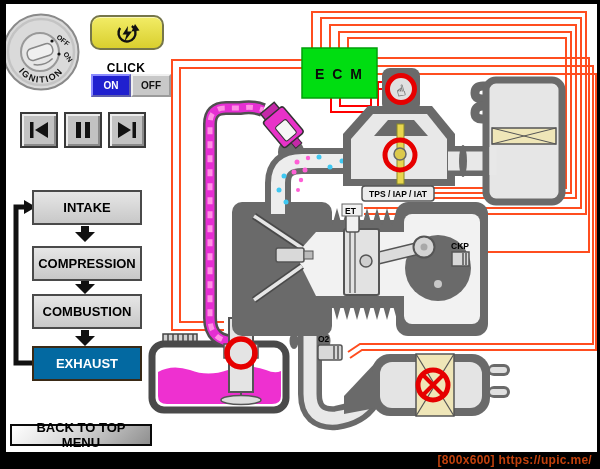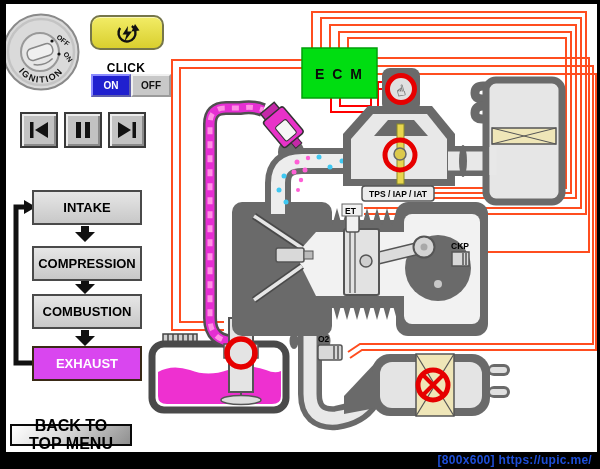--- a/index.html
+++ b/index.html
@@ -22,27 +22,27 @@
   
   .startbtn{width:70px;height:31px;border-radius:10px;cursor:pointer;
             background:linear-gradient(#F2EC66,#D9CF2E);
             border:2px solid #76764a;box-shadow:inset 0 1px 0 #fff8;
             display:flex;align-items:center;justify-content:center;}
   
   .step{left:32px;width:106px;height:31px;border:2px solid #4a4a4a;
         background:linear-gradient(#E6E6E6,#C8C8C8);
         display:flex;align-items:center;justify-content:center;
         font-weight:bold;font-size:13px;color:#000;text-align:center;}
-  .step.exhaust{background:#d946ef;color:#fff;border-color:#3a2a16;}
-  
-  .backbtn{left:10px;top:424px;width:122px;height:22px;border:2px solid #0a0a0a;
+  .step.exhaust{background:#0369a1;color:#fff;border-color:#3a2a16;}
+  
+  .backbtn{left:10px;top:424px;width:142px;height:22px;border:2px solid #0a0a0a;
            background:linear-gradient(135deg,#ffffff 0%,#d8d8d8 45%,#8f8f8f 100%);
-           font-weight:bold;font-size:16px;color:#000;display:flex;align-items:center;
+           font-weight:bold;font-size:13px;color:#000;display:flex;align-items:center;
            justify-content:center;cursor:pointer;}
-  .wm{right:8px;top:453px;color:#1d4ed8;font-size:12px;font-weight:bold;letter-spacing:.3px;}
+  .wm{right:8px;top:453px;color:#c2410c;font-size:12px;font-weight:bold;letter-spacing:.3px;}
 </style>
 </head>
 <body>
 
 <div id="stage">
 
   <svg class="abs" style="left:0;top:0" width="600" height="469" viewBox="0 0 600 469">
 
     <g stroke="#FF4D1F" stroke-width="2" fill="none">
       <path d="M 348,48 V 38 H 566 V 188 H 434"></path>

